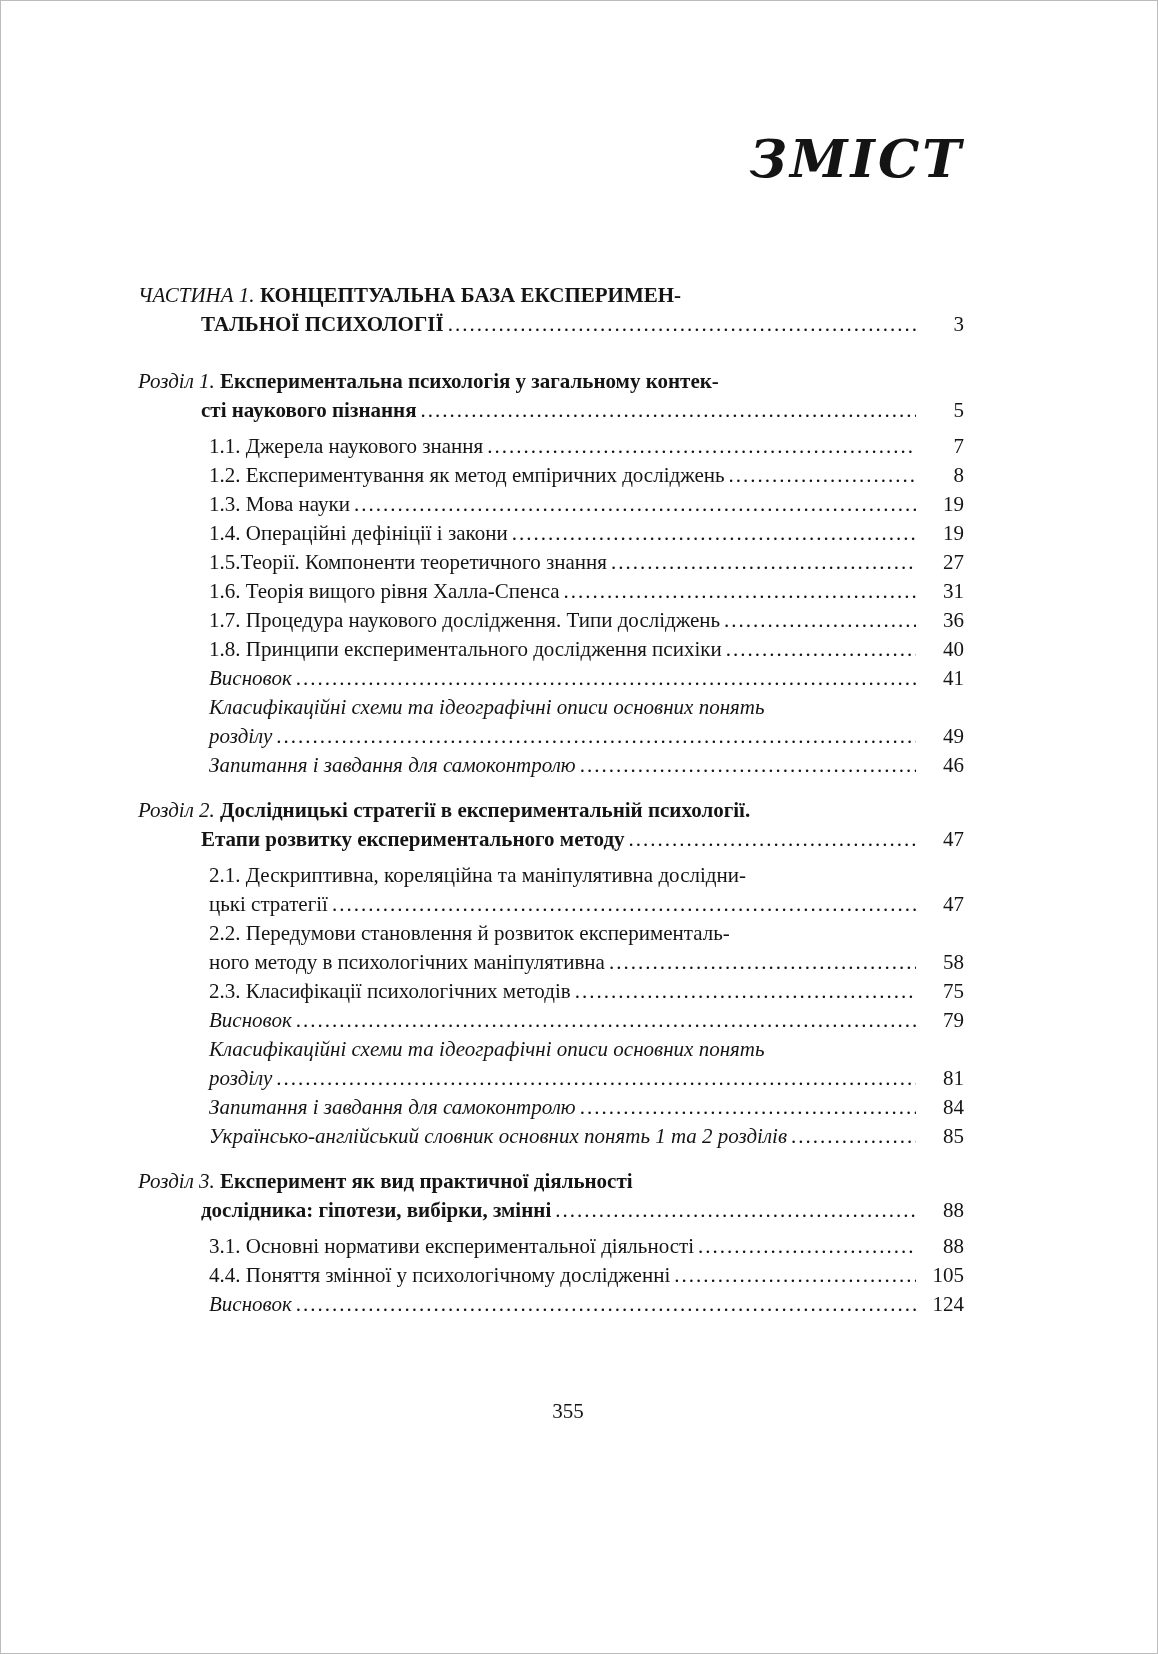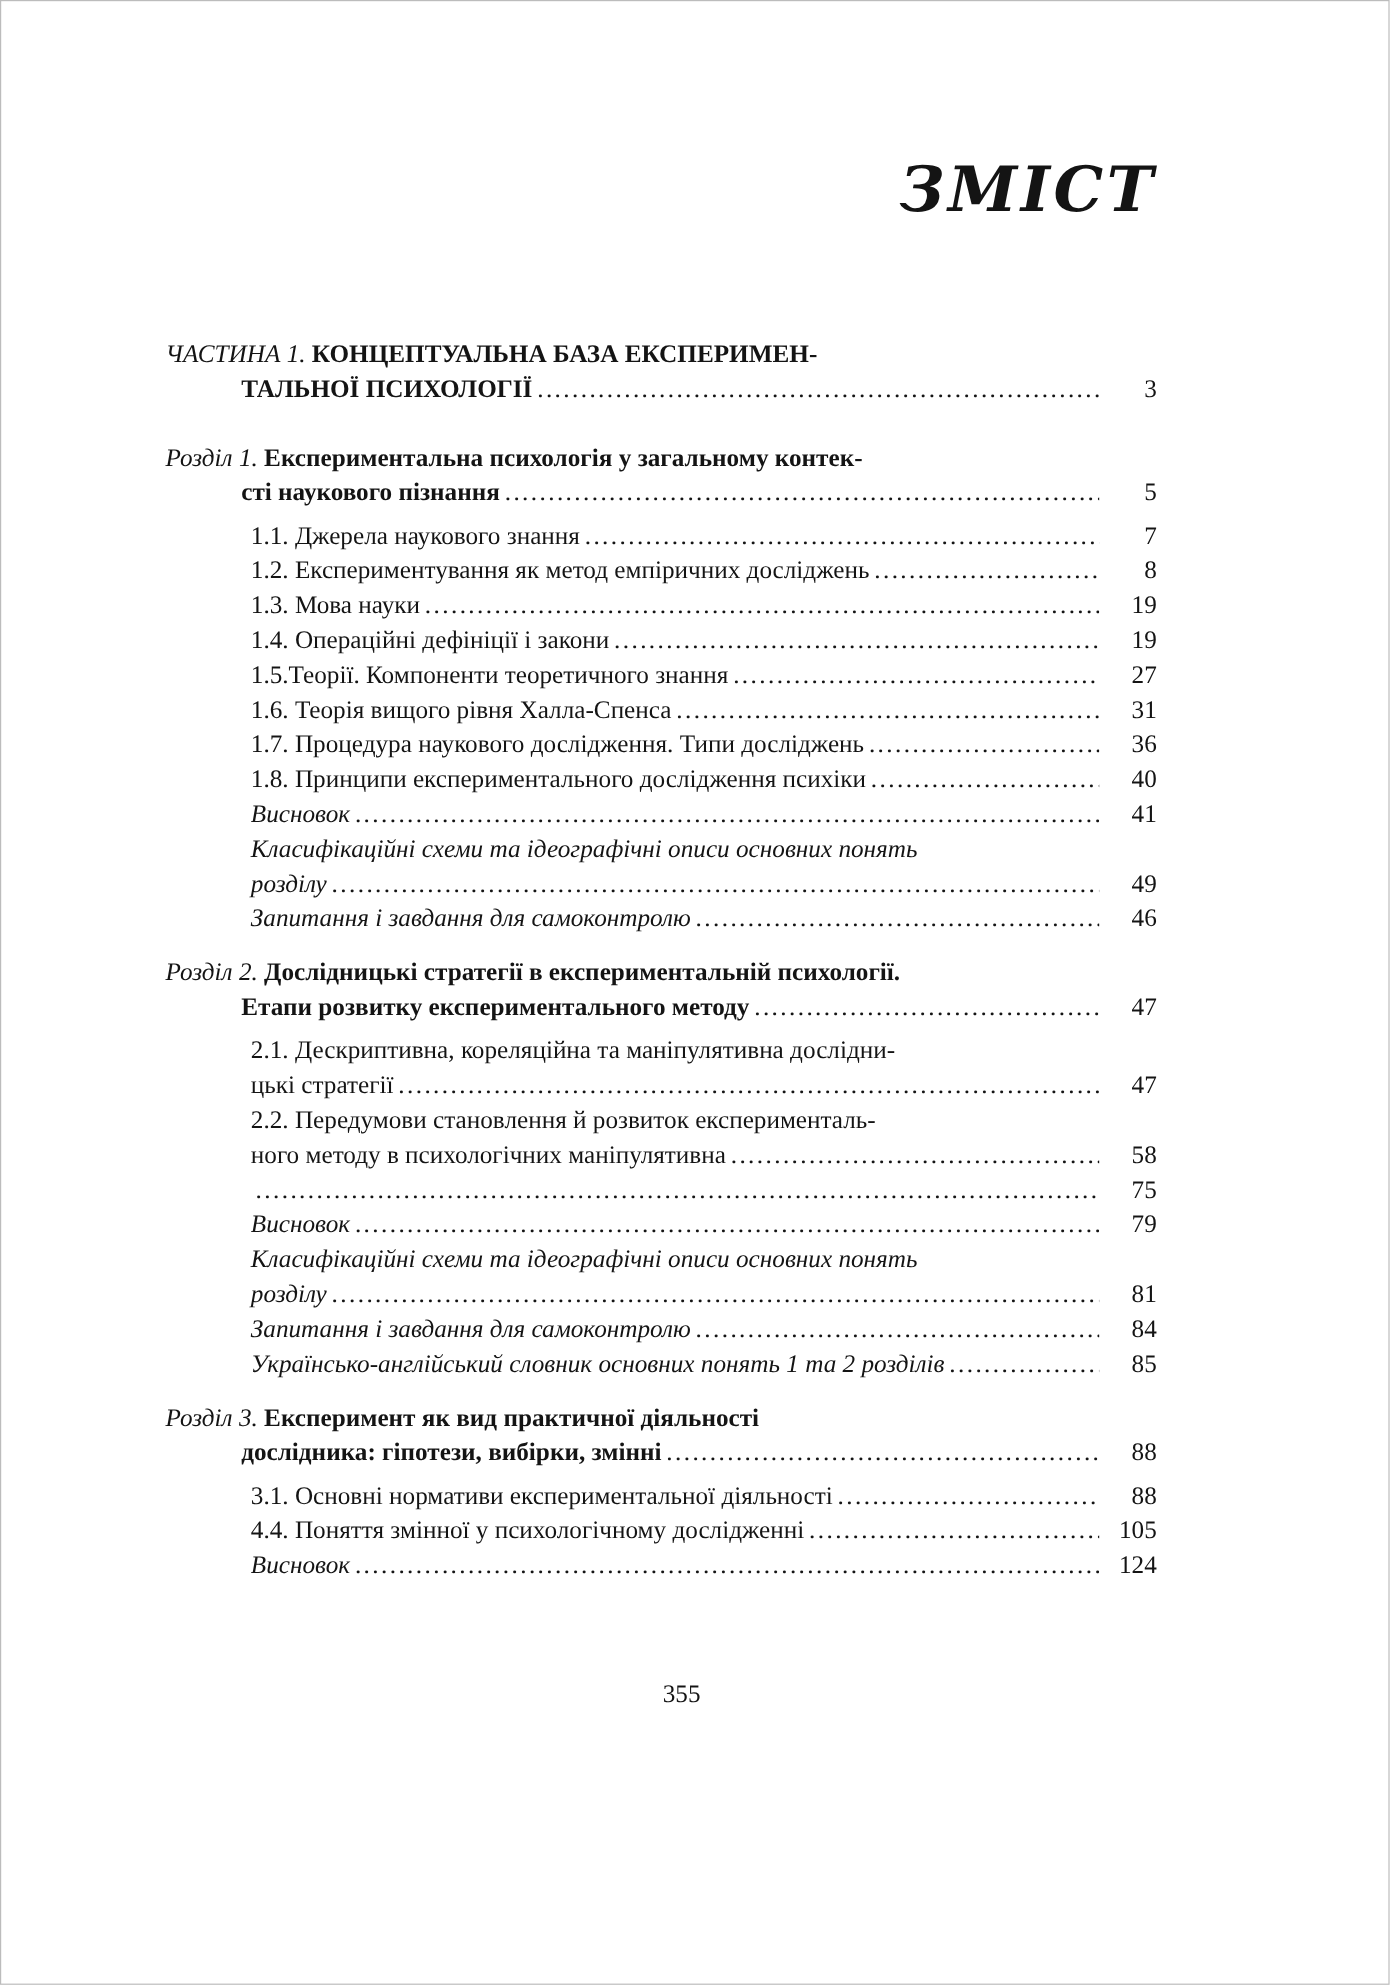--- a/index.html
+++ b/index.html
@@ -211,20 +211,21 @@
           <span class="txt"><span class="seg plain">2.2. Передумови становлення й розвиток експерименталь-</span></span>
         </div>
         <div class="line">
           <span class="txt"><span class="seg plain">ного методу в психологічних маніпулятивна</span></span>
           <span class="leader">........................................................................................................................................................................................................</span>
           <span class="pagenum">58</span>
         </div>
       </div>
       <div class="entry section">
         <div class="line">
+          <span class="txt"><span class="seg plain">2.3. Класифікації психологічних методів</span></span>
           <span class="leader">........................................................................................................................................................................................................</span>
           <span class="pagenum">75</span>
         </div>
       </div>
       <div class="entry section">
         <div class="line">
           <span class="txt"><span class="seg italic">Висновок</span></span>
           <span class="leader">........................................................................................................................................................................................................</span>
           <span class="pagenum">79</span>
         </div>

